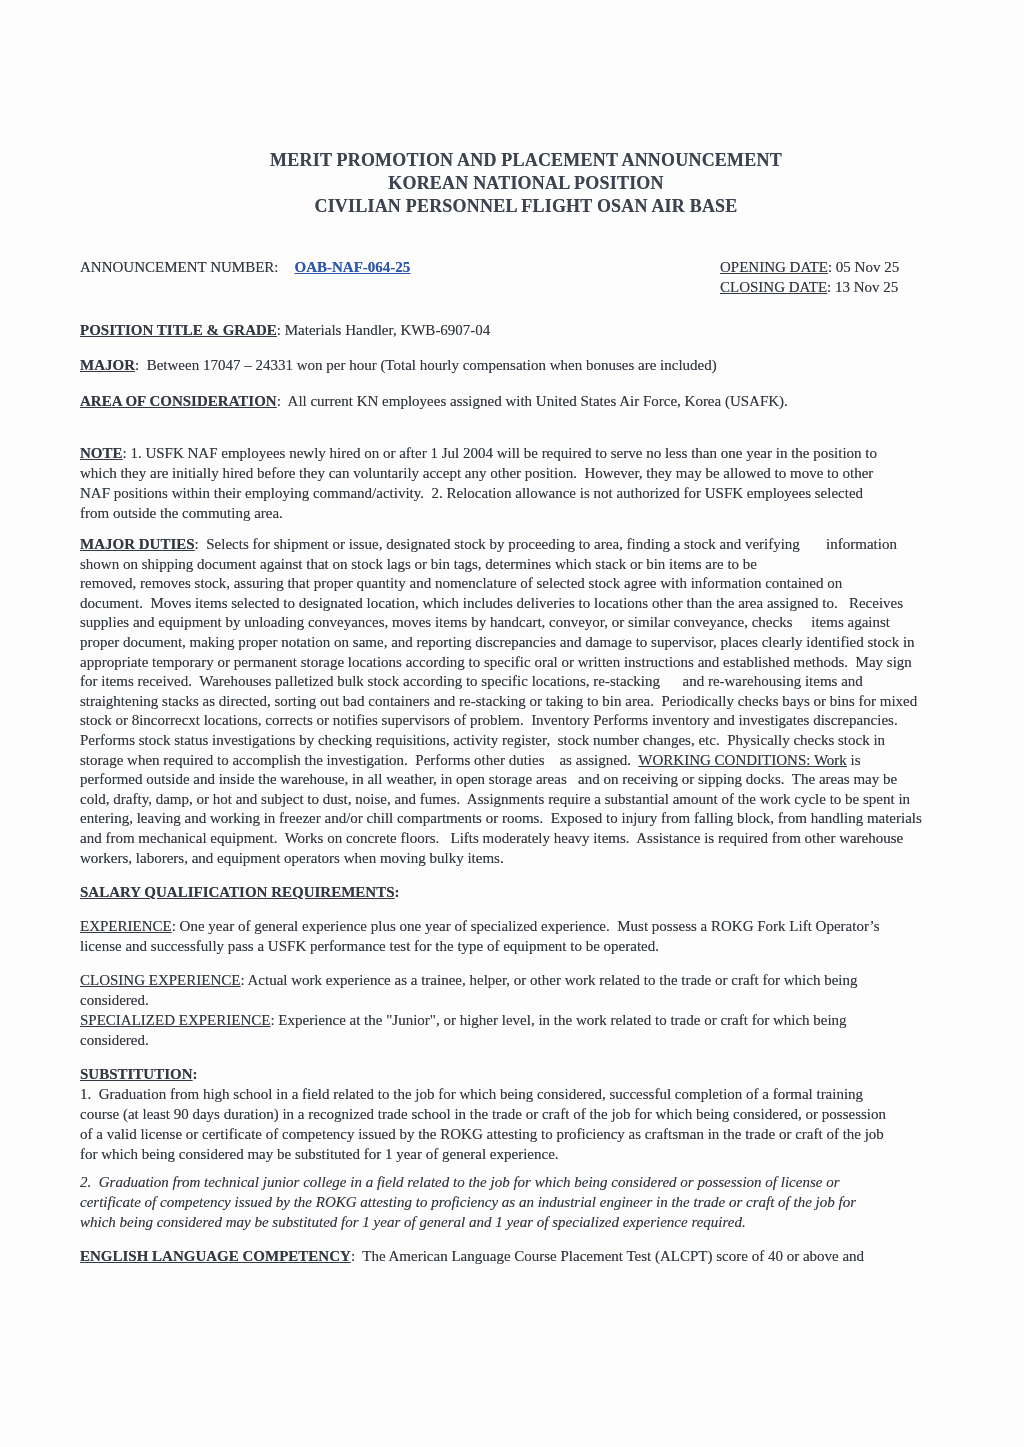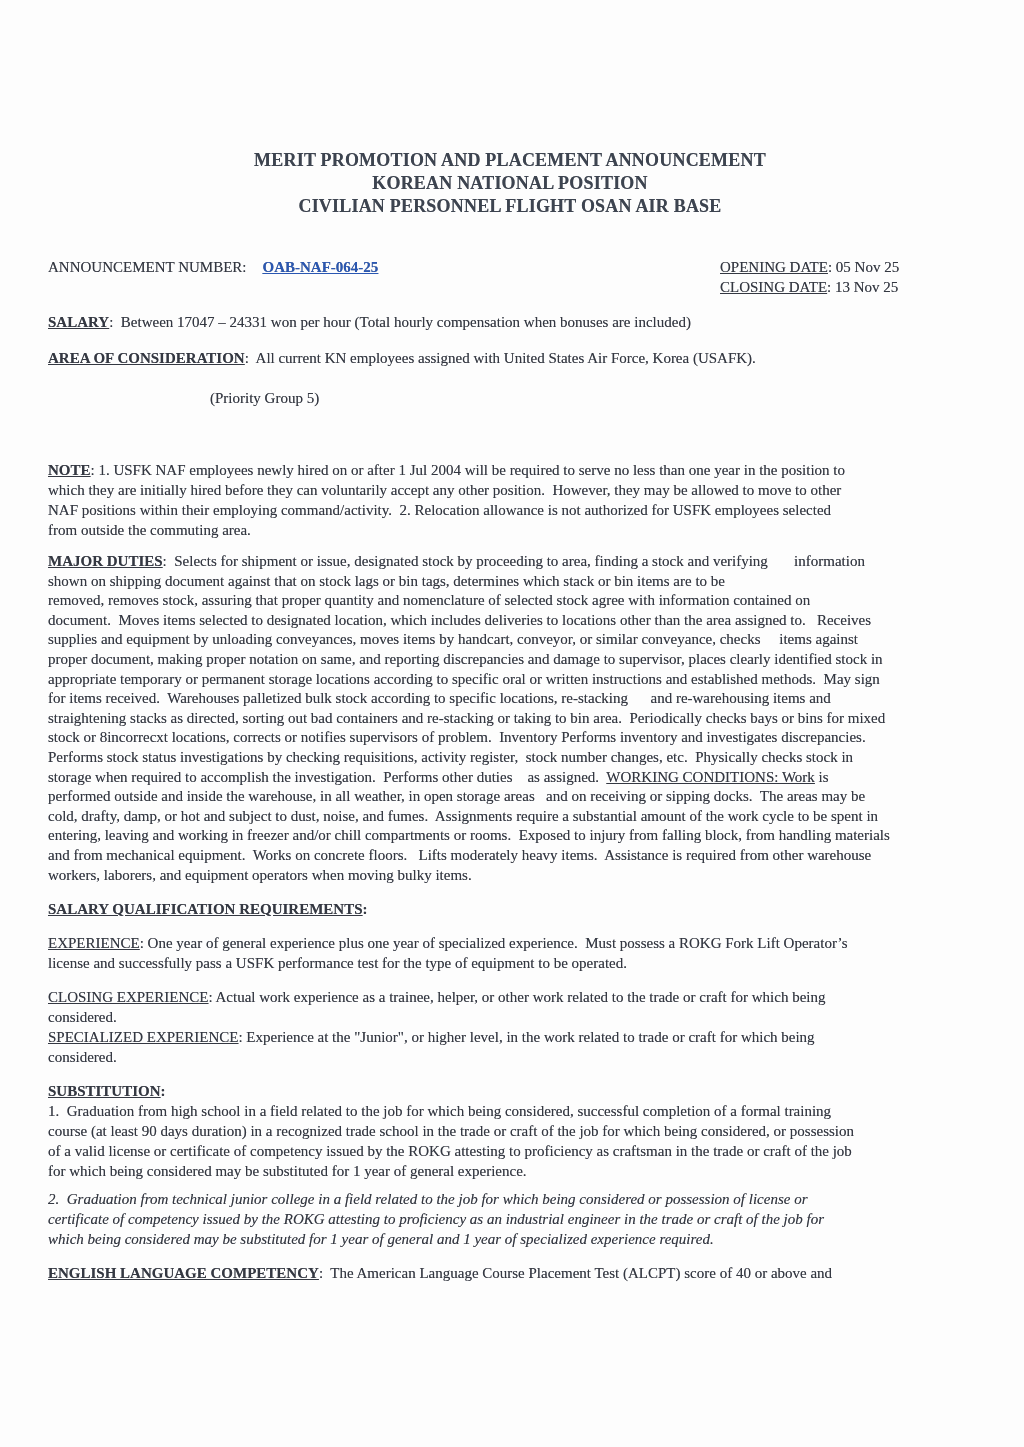--- a/index.html
+++ b/index.html
@@ -8,21 +8,21 @@
     width: 1024px;
     height: 1447px;
     background: #fdfdfd;
     font-family: "Liberation Serif", "DejaVu Serif", serif;
     color: #343842;
     font-size: 15px;
     line-height: 20px;
     overflow: hidden;
     text-shadow: 0 0 0.4px rgba(52,56,66,0.55);
   }
-  .content { padding: 149px 52px 0 48px; }
+  .content { padding: 149px 52px 0 80px; }
   .doc-title {
     text-align: center;
     font-weight: bold;
     font-size: 18px;
     line-height: 23px;
     color: #3d4450;
     letter-spacing: 0.2px;
   }
   .u { text-decoration: underline; }
   .b { font-weight: bold; }
@@ -65,26 +65,26 @@
     </div>
 
     <div class="announce-row">
       <div><span>ANNOUNCEMENT NUMBER:</span><span class="link">OAB-NAF-064-25</span></div>
       <div class="dates">
         <div><span class="u">OPENING DATE</span><span>: 05 Nov 25</span></div>
         <div><span class="u">CLOSING DATE</span><span>: 13 Nov 25</span></div>
       </div>
     </div>
 
+    <div class="row f-position"><span class="b u">POSITION TITLE &amp; GRADE</span><span>: Materials Handler, KWB-6907-04</span></div>
 
-    <div class="row f-salary"><span class="b u">SALARY</span><span>:  Between 17047 – 24331 won per hour (Total hourly compensation when bonuses are included)</span></div>
+    <div class="row f-salary"><span class="b u">MAJOR</span><span>:  Between 17047 – 24331 won per hour (Total hourly compensation when bonuses are included)</span></div>
 
 
     <div class="row f-area"><span class="b u">AREA OF CONSIDERATION</span><span>:  All current KN employees assigned with United States Air Force, Korea (USAFK).</span>
-      <div class="area-line2">(Priority Group 5)</div>
     </div>
 
     <div class="para p-note"><span class="b u">NOTE</span><span>: 1. USFK NAF employees newly hired on or after 1 Jul 2004 will be required to serve no less than one year in the position to
 which they are initially hired before they can voluntarily accept any other position.  However, they may be allowed to move to other
 NAF positions within their employing command/activity.  2. Relocation allowance is not authorized for USFK employees selected
 from outside the commuting area.</span></div>
 
     <div class="para p-major"><span class="b u">MAJOR DUTIES</span><span>:  Selects for shipment or issue, designated stock by proceeding to area, finding a stock and verifying       information
 shown on shipping document against that on stock lags or bin tags, determines which stack or bin items are to be
 removed, removes stock, assuring that proper quantity and nomenclature of selected stock agree with information contained on

